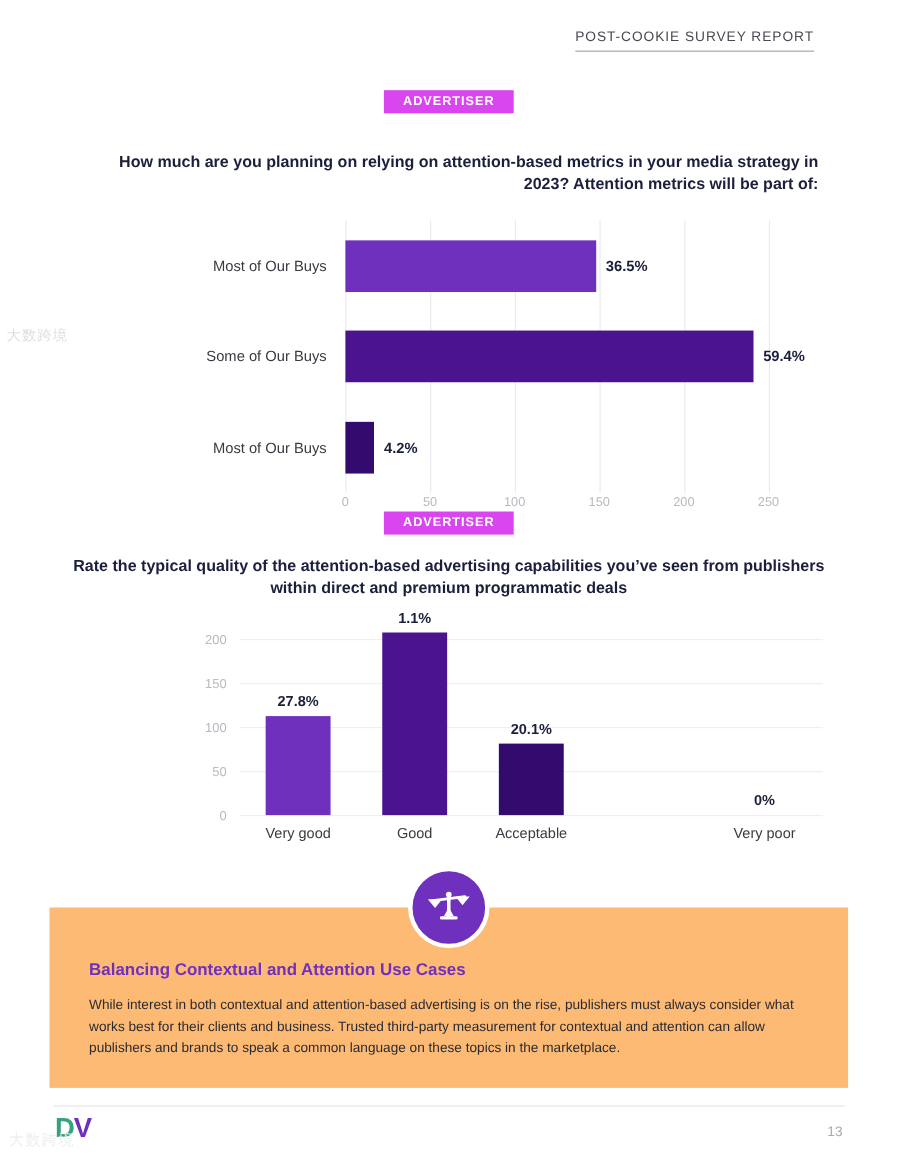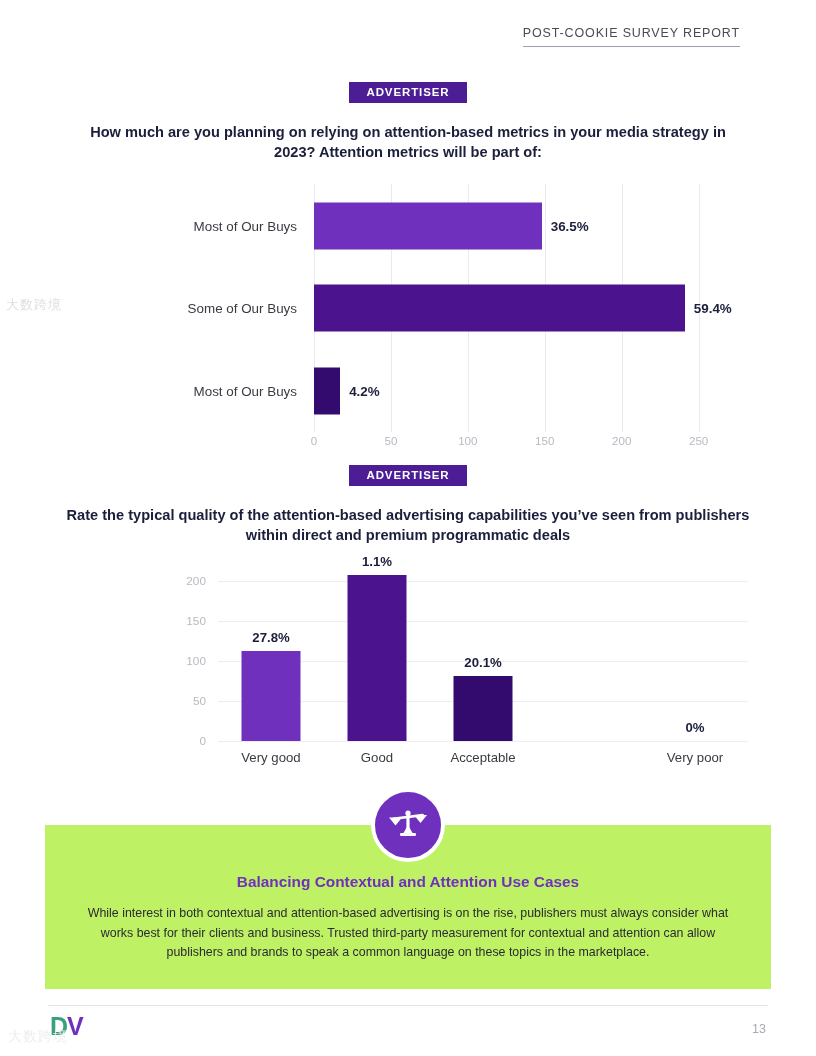--- a/index.html
+++ b/index.html
@@ -17,39 +17,39 @@
     position: absolute; top: 26px; right: 76px;
     font-size: 12.5px; letter-spacing: 0.85px;
     color: #4a4a52; text-transform: uppercase;
     border-bottom: 1px solid #9aa0ad;
     padding-bottom: 6px;
   }
 
   
   .badge {
     display: inline-block;
-    background: #4c1d95; color: #ffffff;
+    background: #d946ef; color: #ffffff;
     font-size: 11.5px; font-weight: bold;
     letter-spacing: 0.9px;
     padding: 4px 17px 5px 17px;
   }
   .badge-wrap { text-align: center; }
 
   .chart-title {
     text-align: center;
     font-size: 14.6px; font-weight: bold;
     line-height: 1.38;
     color: #1b1f3b;
     margin: 0 auto;
     width: 672px;
   }
 
   
   .sec1 { position: absolute; top: 82px; left: 0; width: 816px; }
-  .sec1 .chart-title { margin-top: 19px; }
+  .sec1 .chart-title { margin-top: 35px; text-align: right; }
 
   .hchart {
     position: relative;
     margin: 22px auto 0 auto;
     width: 700px; height: 268px;
   }
   .hplot {
     position: absolute; left: 256px; top: 0;
     width: 400px; height: 248px;
   }
@@ -135,23 +135,22 @@
     transform: translateX(-50%);
     width: 74px; height: 74px; border-radius: 50%;
     background: #7030be;
     border: 4px solid #ffffff;
     display: flex; align-items: center; justify-content: center;
     z-index: 3;
   }
   .callout {
     position: absolute; top: 37px; left: 45px;
     width: 726px; min-height: 125px;
-    background: #bef264;
+    background: #fdba74;
     padding: 48px 36px 26px 36px;
-    text-align: center;
   }
   .callout h3 {
     font-size: 15.4px; font-weight: bold;
     color: #7030be; margin-bottom: 13px;
   }
   .callout p {
     font-size: 12.4px; line-height: 1.58; color: #2a2a32;
     max-width: 672px; margin: 0 auto;
   }
 

